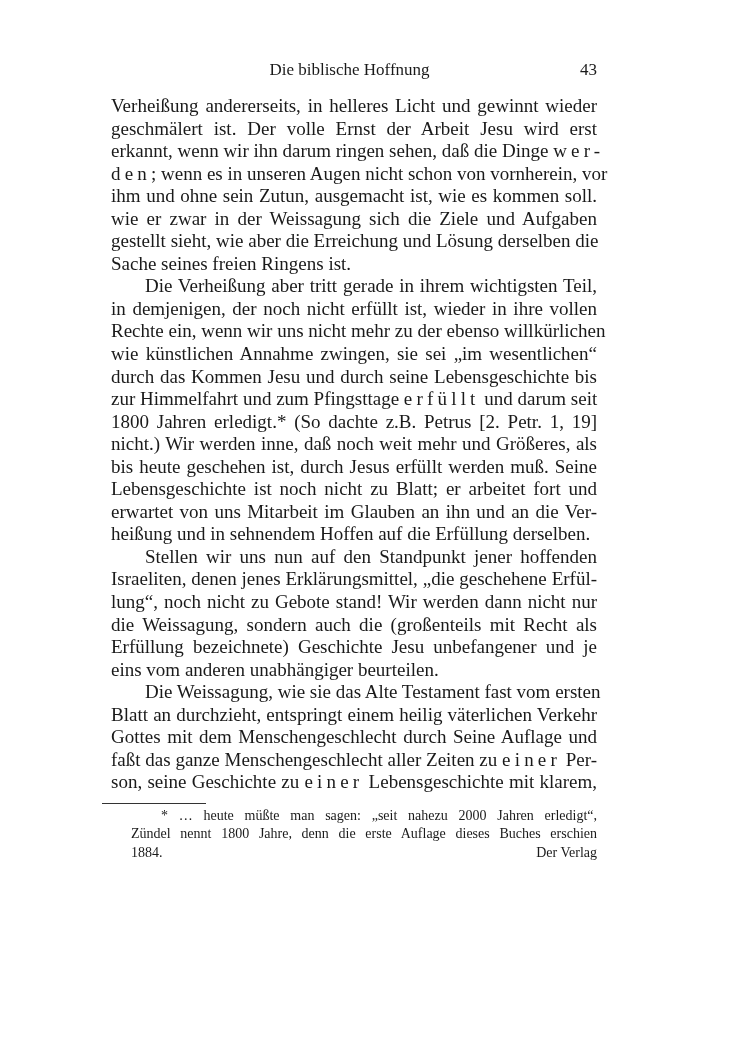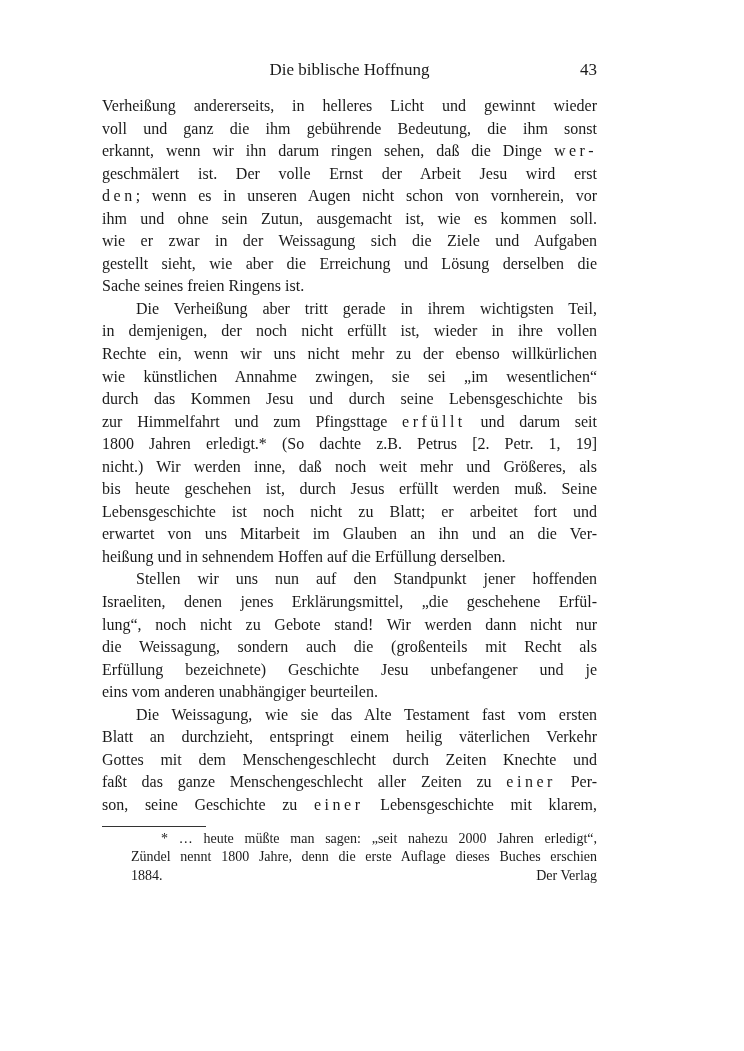--- a/index.html
+++ b/index.html
@@ -2,21 +2,21 @@
 <html><head>
 <meta charset="utf-8">
 <style>
   html, body { margin: 0; padding: 0; background: #ffffff; }
   body { width: 744px; height: 1051px; position: relative; overflow: hidden;
          font-family: "Liberation Serif", "DejaVu Serif", serif; color: #1a1a1a; }
   .page { position: absolute; left: 102px; top: 56px; width: 495px; }
   .running-head { position: relative; height: 28px; font-size: 17px; }
   .running-title { position: absolute; left: 0; right: 0; text-align: center; top: 4px; }
   .page-number { position: absolute; right: 0; top: 4px; }
-  .body-text { font-size: 16px; line-height: 22.55px; text-align: justify; margin-top: 11px; }
+  .body-text { font-size: 19px; line-height: 22.55px; text-align: justify; margin-top: 11px; margin-left: 9px; }
   .line { display: block; text-align: justify; text-align-last: justify; white-space: nowrap; height: 22.55px; }
   .line.last { text-align-last: left; }
   .line.indent { padding-left: 34px; }
   .sp { letter-spacing: 0.22em; }
   .rule { width: 104px; border-top: 1px solid #333; margin-top: 9px; margin-bottom: 3px; }
   .footnote { font-size: 14px; line-height: 18.5px; margin-left: 29px; }
   .footnote .line { height: 18.5px; }
   .footnote .indent { padding-left: 30px; }
   .sig { float: right; }
 </style>
@@ -24,23 +24,22 @@
 <body>
 
 <div class="page">
   <div class="running-head">
     <span class="running-title">Die biblische Hoffnung</span>
     <span class="page-number">43</span>
   </div>
 
   <div class="body-text" id="body-text">
       <span class="line">Verheißung andererseits, in helleres Licht und gewinnt wieder</span>
-      <span class="line">voll und ganz die ihm gebührende Bedeutung, die ihm sonst</span>
+      <span class="line">geschmälert ist. Der volle Ernst der Arbeit Jesu wird erst</span>
       <span class="line"><span>erkannt, wenn wir ihn darum ringen sehen, daß die Dinge </span><span class="sp">wer-</span><span></span></span>
-      <span class="line">geschmälert ist. Der volle Ernst der Arbeit Jesu wird erst</span>
       <span class="line"><span></span><span class="sp">den</span><span>; wenn es in unseren Augen nicht schon von vornherein, vor</span></span>
       <span class="line">ihm und ohne sein Zutun, ausgemacht ist, wie es kommen soll.</span>
       <span class="line">wie er zwar in der Weissagung sich die Ziele und Aufgaben</span>
       <span class="line">gestellt sieht, wie aber die Erreichung und Lösung derselben die</span>
       <span class="line last">Sache seines freien Ringens ist.</span>
       <span class="line indent">Die Verheißung aber tritt gerade in ihrem wichtigsten Teil,</span>
       <span class="line">in demjenigen, der noch nicht erfüllt ist, wieder in ihre vollen</span>
       <span class="line">Rechte ein, wenn wir uns nicht mehr zu der ebenso willkürlichen</span>
       <span class="line">wie künstlichen Annahme zwingen, sie sei „im wesentlichen“</span>
       <span class="line">durch das Kommen Jesu und durch seine Lebensgeschichte bis</span>
@@ -52,21 +51,21 @@
       <span class="line">erwartet von uns Mitarbeit im Glauben an ihn und an die Ver-</span>
       <span class="line last">heißung und in sehnendem Hoffen auf die Erfüllung derselben.</span>
       <span class="line indent">Stellen wir uns nun auf den Standpunkt jener hoffenden</span>
       <span class="line">Israeliten, denen jenes Erklärungsmittel, „die geschehene Erfül-</span>
       <span class="line">lung“, noch nicht zu Gebote stand! Wir werden dann nicht nur</span>
       <span class="line">die Weissagung, sondern auch die (großenteils mit Recht als</span>
       <span class="line">Erfüllung bezeichnete) Geschichte Jesu unbefangener und je</span>
       <span class="line last">eins vom anderen unabhängiger beurteilen.</span>
       <span class="line indent">Die Weissagung, wie sie das Alte Testament fast vom ersten</span>
       <span class="line">Blatt an durchzieht, entspringt einem heilig väterlichen Verkehr</span>
-      <span class="line">Gottes mit dem Menschengeschlecht durch Zeiten Knechte und</span>
+      <span class="line">Gottes mit dem Menschengeschlecht durch Seine Auflage und</span>
       <span class="line"><span>faßt das ganze Menschengeschlecht aller Zeiten zu </span><span class="sp">einer</span><span> Per-</span></span>
       <span class="line"><span>son, seine Geschichte zu </span><span class="sp">einer</span><span> Lebensgeschichte mit klarem,</span></span>
     </div>
 
   <div class="rule"></div>
 
   <div class="footnote">
     <span class="line indent">* … heute müßte man sagen: „seit nahezu 2000 Jahren erledigt“,</span>
     <span class="line">Zündel nennt 1800 Jahre, denn die erste Auflage dieses Buches erschien</span>
     <span class="line last">

